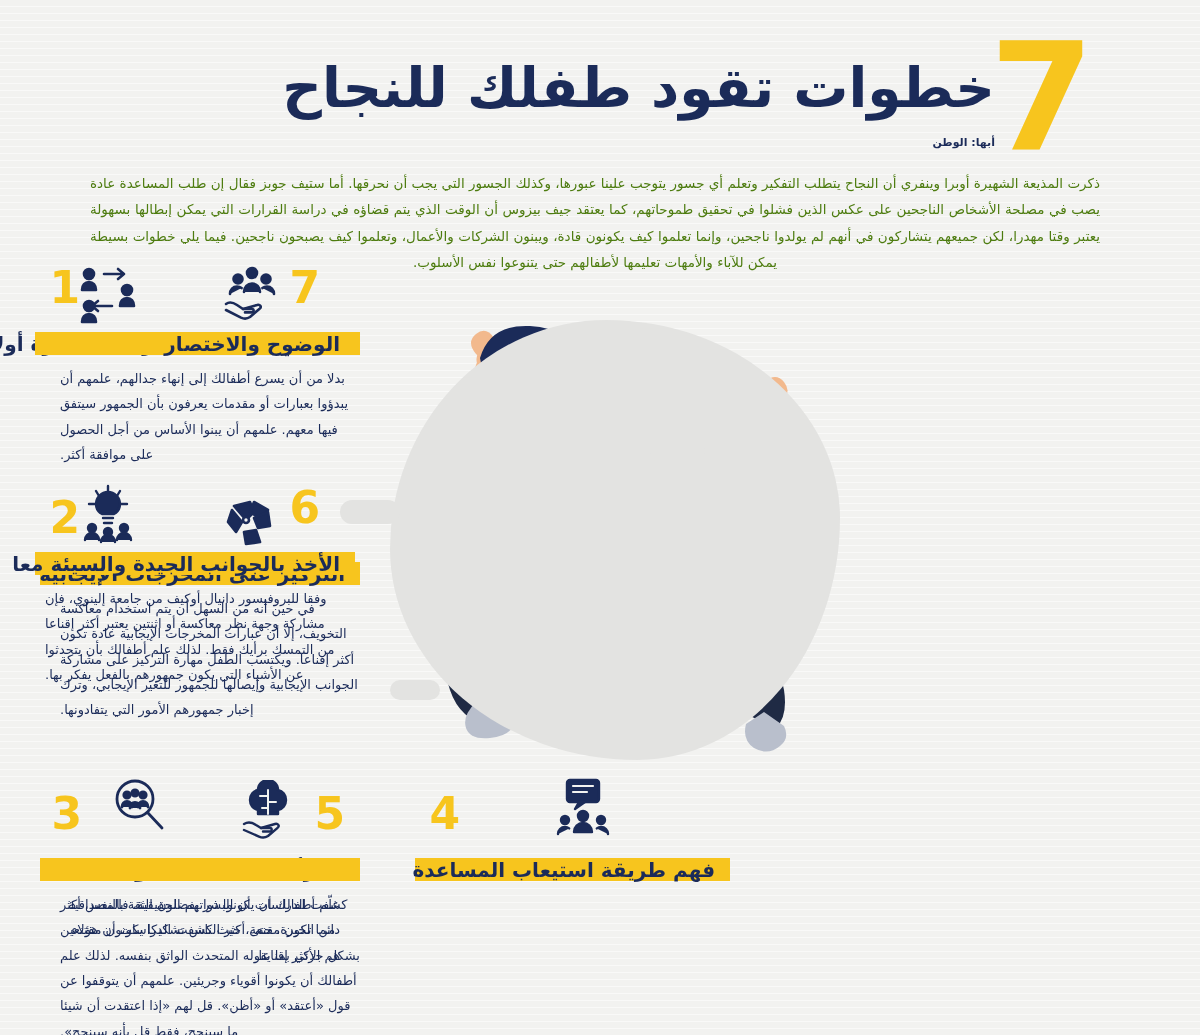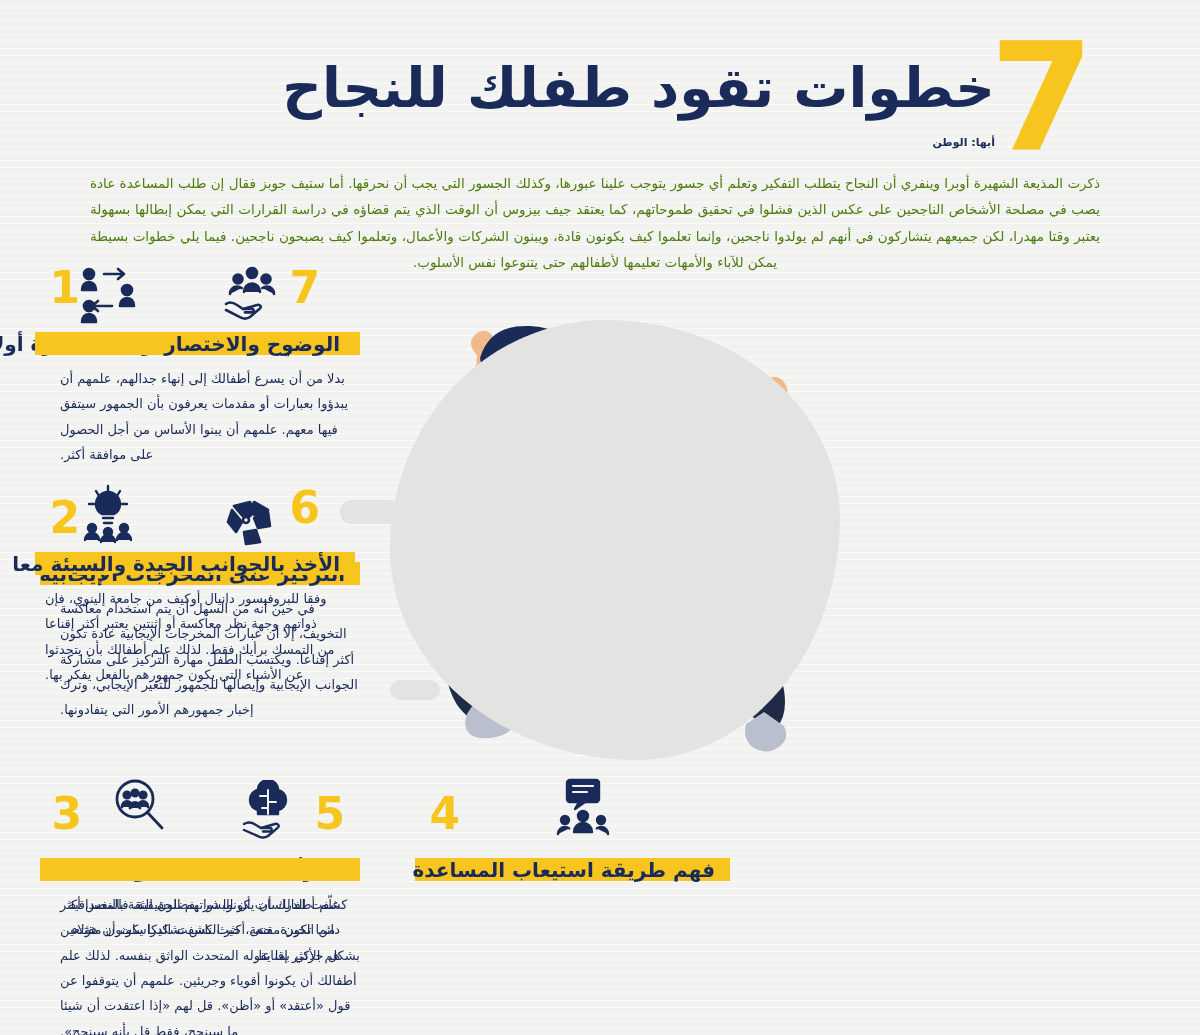--- a/index.html
+++ b/index.html
@@ -231,21 +231,21 @@
         <path d="M27 38h10M28 43h8"></path>
         <circle cx="16" cy="48" r="4" fill="#1b2b59"></circle>
         <circle cx="32" cy="52" r="4" fill="#1b2b59"></circle>
         <circle cx="48" cy="48" r="4" fill="#1b2b59"></circle>
         <path d="M9 60c0-4 3-7 7-7s7 3 7 7M25 62c0-4 3-7 7-7s7 3 7 7M41 60c0-4 3-7 7-7s7 3 7 7" fill="#1b2b59"></path>
       </svg>
     </div>
     <div class="num">6</div>
     <div class="bar"></div>
     <div class="heading">الأخذ بالجوانب الجيدة والسيئة معا</div>
-    <div class="body">وفقا للبروفيسور دانيال أوكيف من جامعة إلينوي، فإن ذواتهم وجهة نظر معاكسة أو اثنتين يعتبر أكثر إقناعا من التمسك برأيك فقط. لذلك علم أطفالك بأن يتحدثوا عن الأشياء التي يكون جمهورهم بالفعل يفكر بها.</div>
+    <div class="body">وفقا للبروفيسور دانيال أوكيف من جامعة إلينوي، فإن مشاركة وجهة نظر معاكسة أو اثنتين يعتبر أكثر إقناعا من التمسك برأيك فقط. لذلك علم أطفالك بأن يتحدثوا عن الأشياء التي يكون جمهورهم بالفعل يفكر بها.</div>
   </div>
 
   <div class="card bottom" style="top:780px;right:0;width:400px;height:250px;">
     <div class="icon" style="right:900px;top:0;">
       <svg viewBox="0 0 64 64" fill="none" stroke="#1b2b59" stroke-width="2.4" stroke-linecap="round" stroke-linejoin="round">
         <path d="M22 10a10 10 0 0120 0c5 1 8 5 8 10s-3 9-8 10v4H22v-4c-5-1-8-5-8-10s3-9 8-10z" fill="#1b2b59"></path>
         <path d="M32 10v24M24 16h8M32 22h8M26 28h6" stroke="#f2f2f0" stroke-width="2"></path>
         <path d="M8 44c5-3 9-1 12 1l5 3h9c2.3 0 2.3 3.5 0 3.5h-7"></path>
         <path d="M25 48l14-4c3-.8 5 2 2.6 3.8L32 56c-3 2-6 2-9 .6L8 50"></path>
       </svg>

